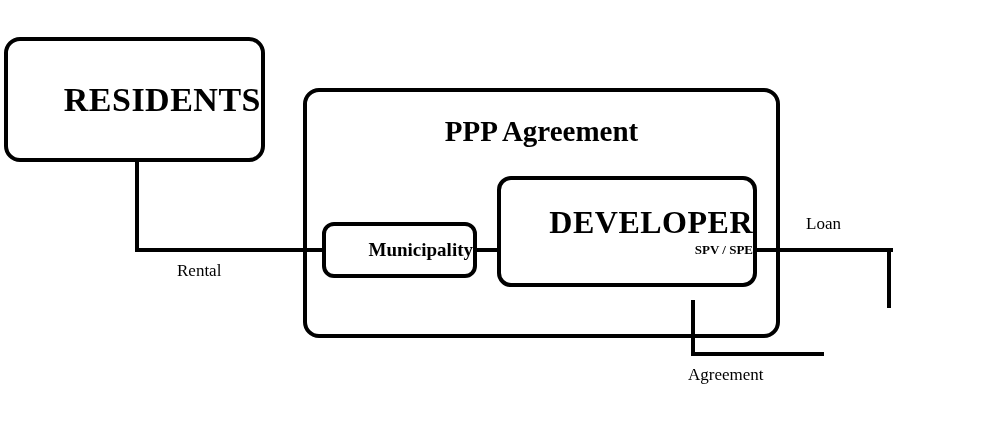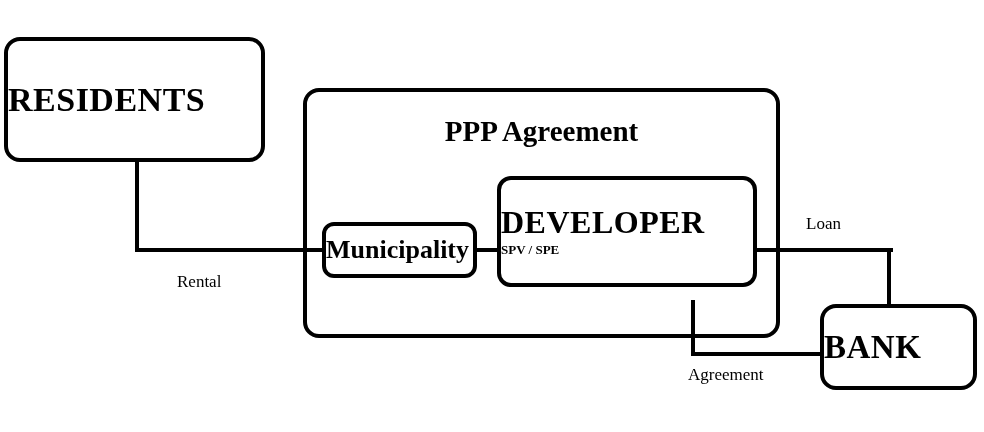--- a/index.html
+++ b/index.html
@@ -17,21 +17,21 @@
     background: #ffffff;
     overflow: hidden;
   }
   .node {
     position: absolute;
     box-sizing: border-box;
     background: #ffffff;
     border: 4px solid #000000;
     display: flex;
     flex-direction: column;
-    align-items: flex-start;
+    align-items: flex-end;
     justify-content: center;
     text-align: center;
     z-index: 3;
   }
   .node-label {
     font-weight: bold;
     color: #000000;
     line-height: 1.05;
     white-space: nowrap;
   }
@@ -72,21 +72,21 @@
   }
 
   
   #node-municipality {
     left: 322px;
     top: 222px;
     width: 155px;
     height: 56px;
     border-radius: 12px;
   }
-  #node-municipality .node-label { font-size: 26px; }
+  #node-municipality .node-label { font-size: 19px; }
 
   
   #node-developer {
     left: 497px;
     top: 176px;
     width: 260px;
     height: 111px;
     border-radius: 14px;
     justify-content: center;
   }
@@ -113,21 +113,21 @@
   .wire.v { width: 4px; }
 
   .edge-label {
     position: absolute;
     font-size: 17px;
     font-weight: normal;
     color: #000000;
     white-space: nowrap;
     z-index: 5;
   }
-  #label-rental { left: 177px; top: 272px; }
+  #label-rental { left: 177px; top: 261px; }
   #label-loan   { left: 806px; top: 214px; }
   #label-repayment { left: 688px; top: 365px; }
 </style>
 </head>
 <body>
 
 <div id="canvas">
 
   <div class="wire v" style="left:135px; top:159px; height:93px;"></div>
 
@@ -152,21 +152,18 @@
 
   <div id="node-municipality" class="node">
     <span class="node-label">Municipality</span>
   </div>
 
   <div id="node-developer" class="node">
     <span class="node-label dev-main">DEVELOPER</span>
     <span class="node-label dev-sub">SPV / SPE</span>
   </div>
 
-  <div id="node-bank" class="node">
-    <span class="node-label">BANK</span>
-  </div>
 
   <div id="label-rental" class="edge-label">Rental</div>
   <div id="label-loan" class="edge-label">Loan</div>
   <div id="label-repayment" class="edge-label">Agreement</div>
 
 </div>
 
 </body></html>

